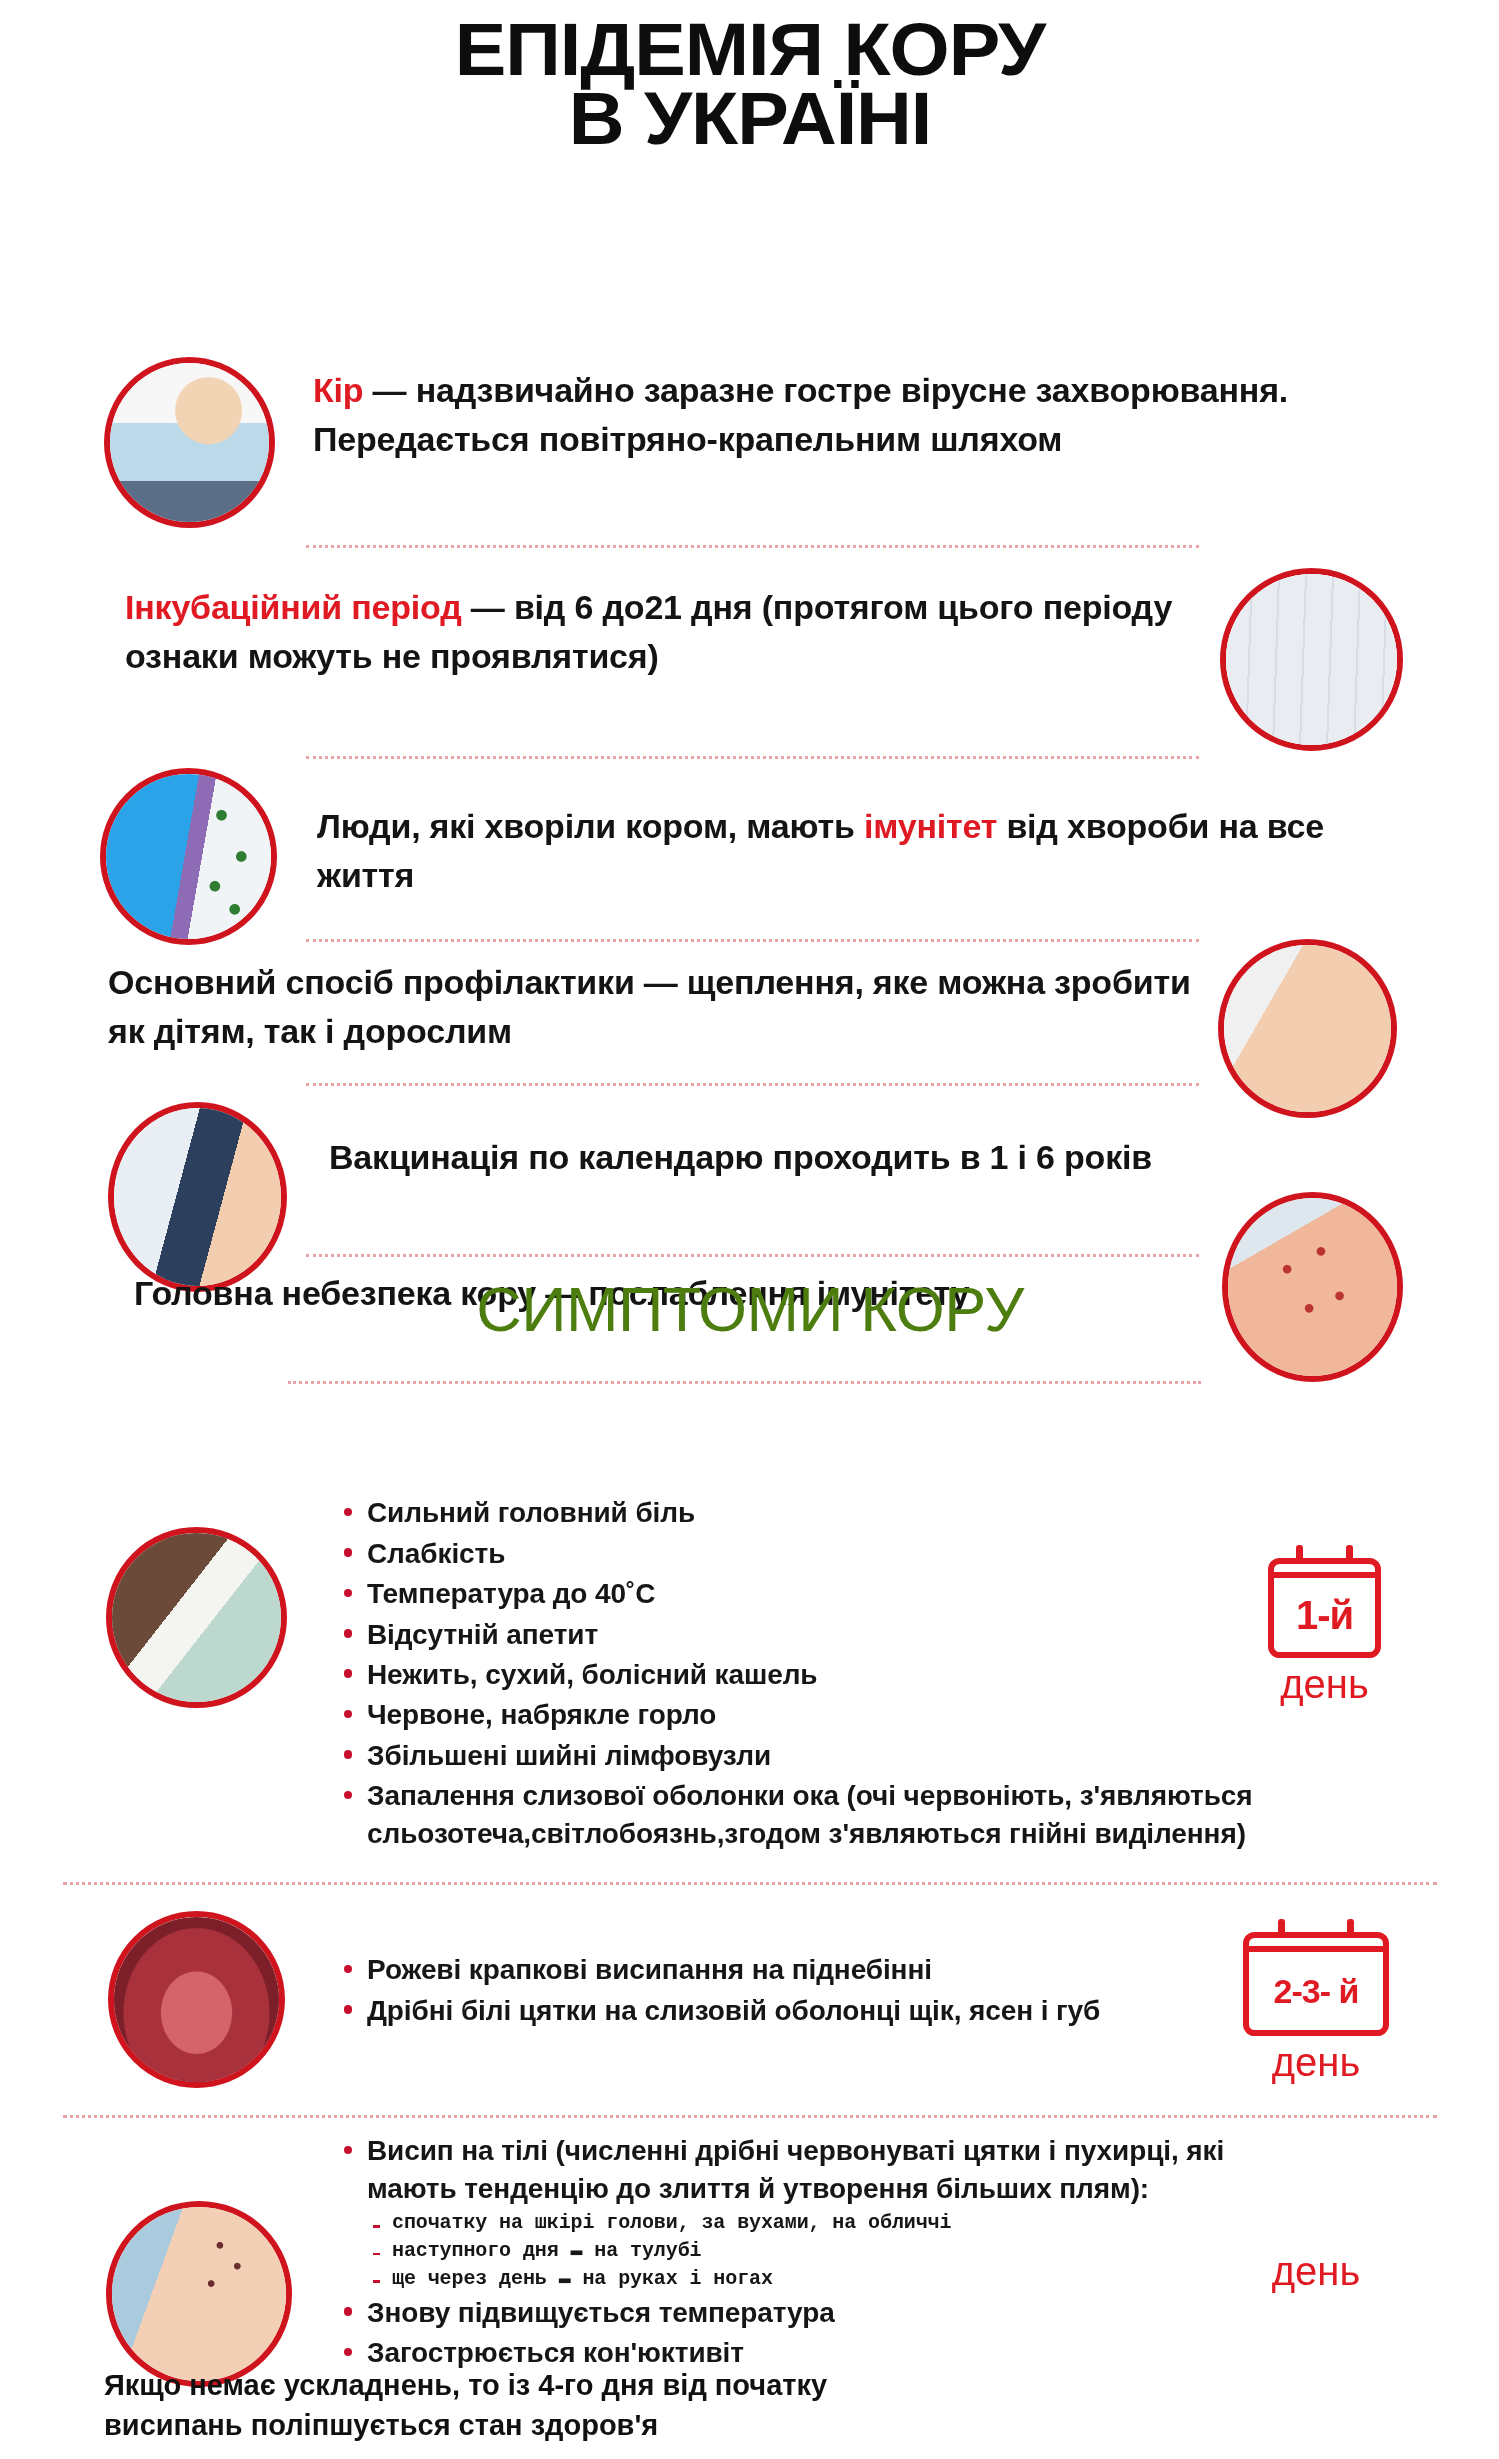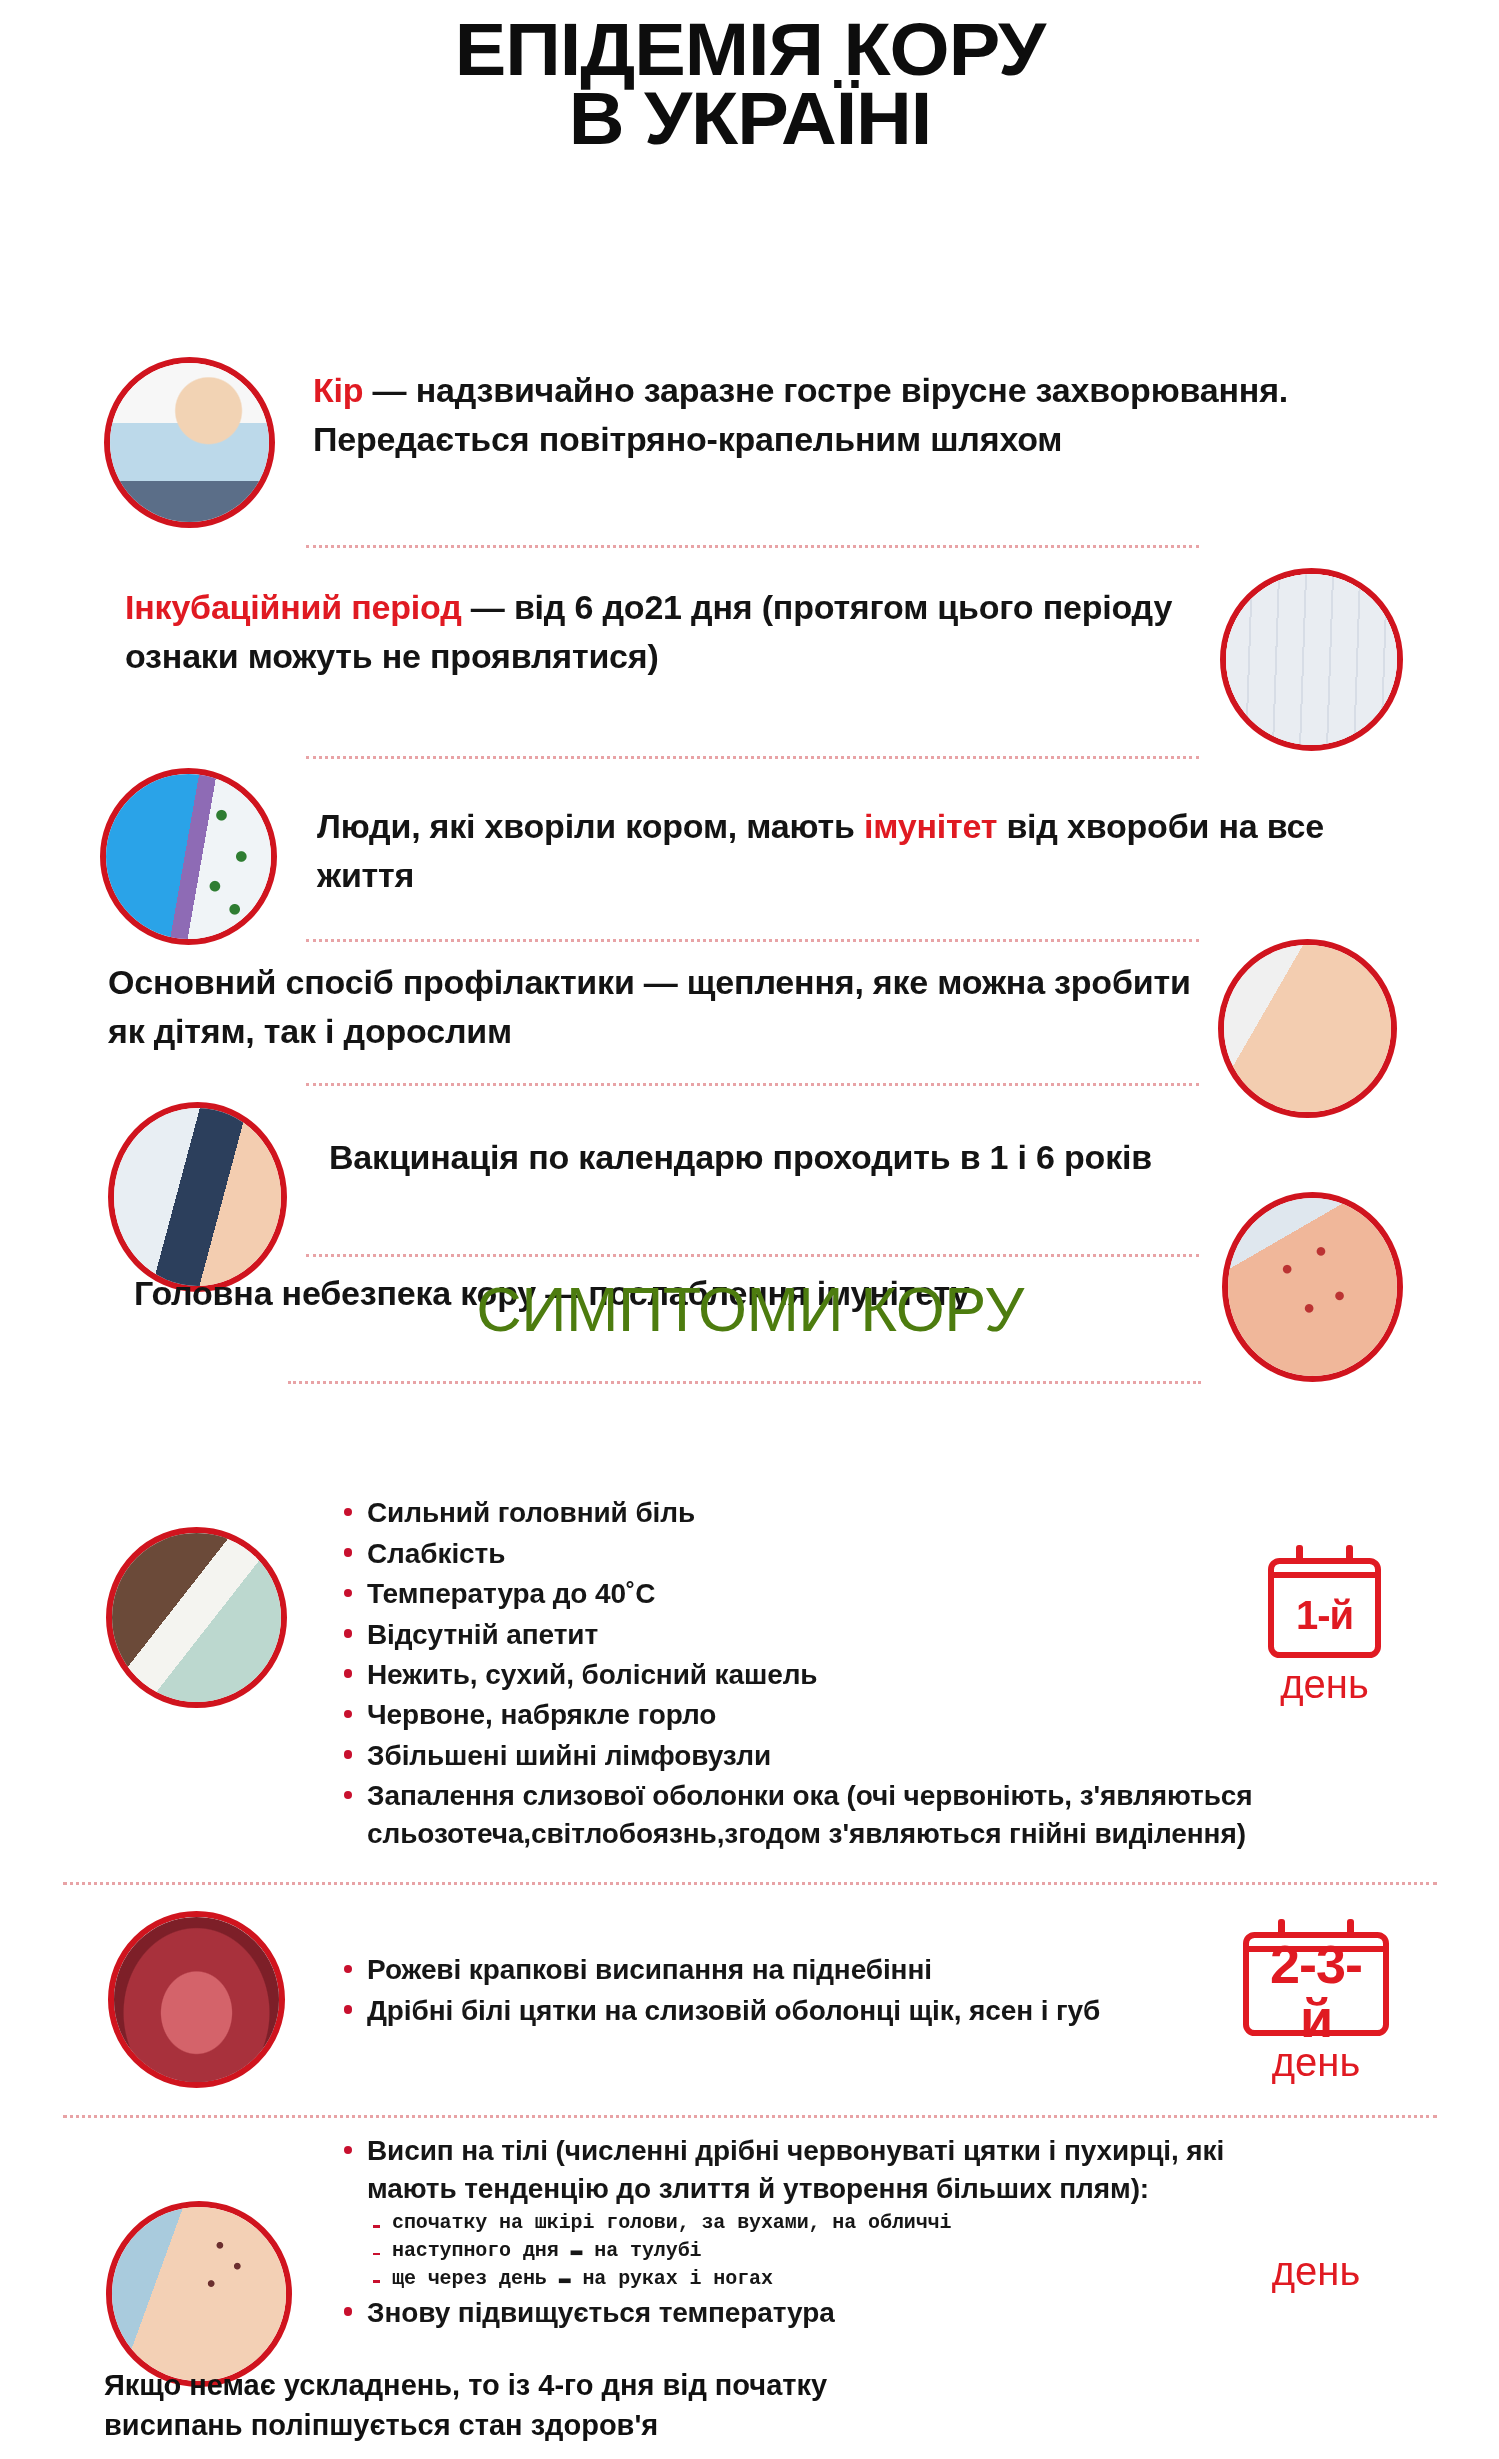--- a/index.html
+++ b/index.html
@@ -313,21 +313,21 @@
   </div>
 
   <ul class="sym-list" style="left:338px; top:1798px; width:980px;">
     <li><span>Рожеві крапкові висипання на піднебінні</span></li>
     <li><span>Дрібні білі цятки на слизовій оболонці щік, ясен і губ</span></li>
   </ul>
 
   <div class="day-badge" style="left:1191px; top:1779px; width:250px;">
     <div class="cal" style="width:146px; height:104px;">
       <span class="rings-bar"></span>
-      <span class="num" style="font-size:54px;">2-3- й</span>
+      <span class="num" style="font-size:34px;">2-3- й</span>
     </div>
     <div class="day-word">день</div>
   </div>
 
   <div class="dotted" style="left:63px; top:1962px; width:1374px;"></div>
 </div>
 
 <div class="block">
   <div class="photo-circle" style="left:106px; top:2048px; width:186px; height:186px;">
     <span class="ph ph-child"></span>
@@ -335,20 +335,21 @@
 
   <ul class="sym-list" style="left:338px; top:1979px; width:980px;">
     <li>
       <span>Висип на тілі (численні дрібні червонуваті цятки і пухирці, які</span>
       <span class="cont">мають тенденцію до злиття й утворення більших плям):</span>
     </li>
     <li class="sub"><span>спочатку на шкірі голови, за вухами, на обличчі</span></li>
     <li class="sub"><span>наступного дня ▬ на тулубі</span></li>
     <li class="sub"><span>ще через день ▬ на руках і ногах</span></li>
     <li><span>Знову підвищується температура</span></li>
+    <li><span>Загострюється кон'юктивіт</span></li>
   </ul>
 
   <div class="day-badge" style="left:1191px; top:2092px; width:250px;">
     <div class="day-word">день</div>
   </div>
 
 </div>
 
 <div class="footer-note" style="left:104px; top:2365px; width:1153px;">
   <div>Якщо немає ускладнень, то із 4-го дня від початку</div>

